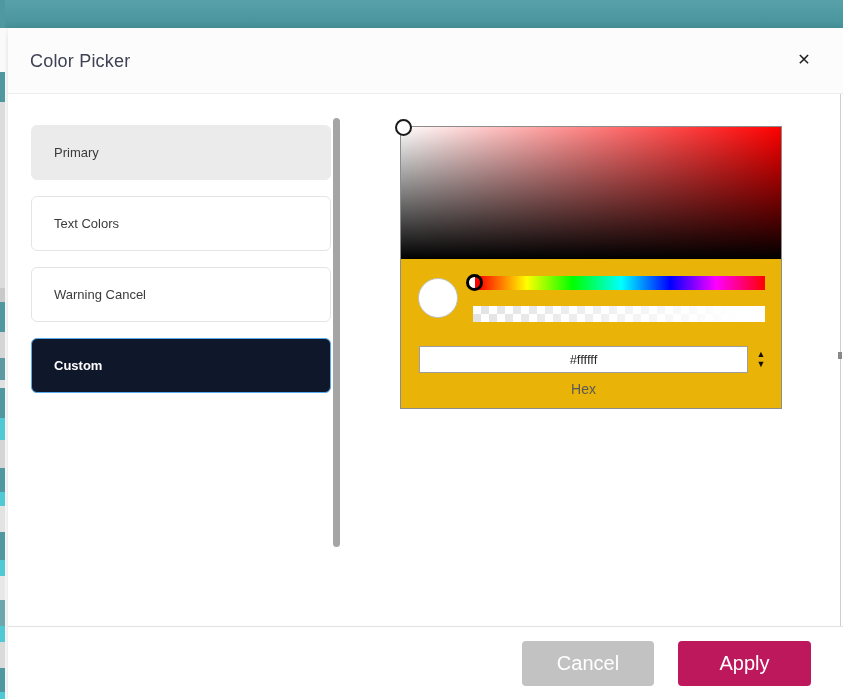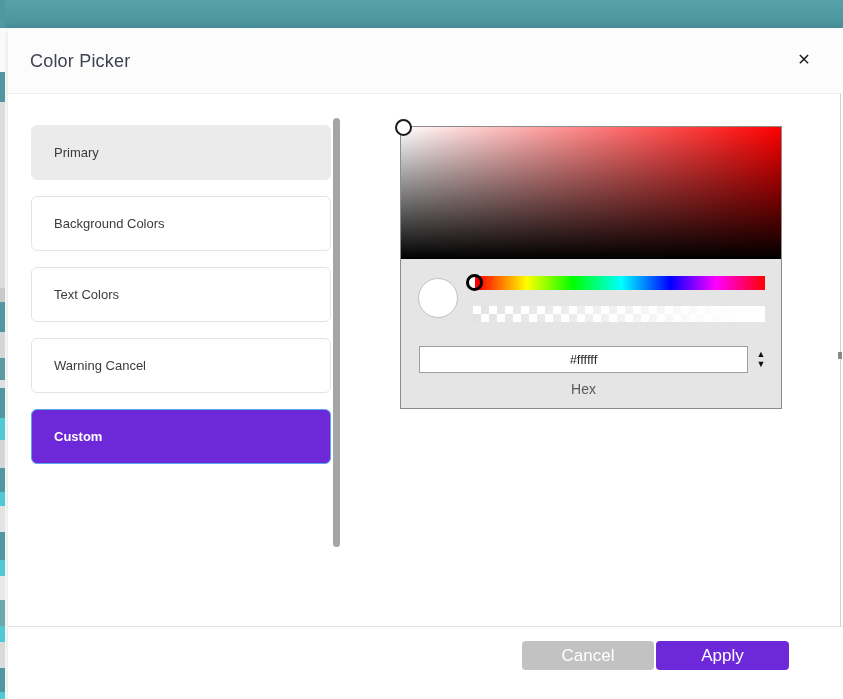--- a/index.html
+++ b/index.html
@@ -68,30 +68,30 @@
     display: flex; flex-direction: column; gap: 16px; padding-top: 10px;
   }
   .side-item {
     flex: 0 0 55px; width: 300px; height: 55px;
     background: #ffffff; border: 1px solid #e4e4e4; border-radius: 6px;
     display: flex; align-items: center; padding-left: 22px;
     font-size: 13px; color: #3b3b3b; cursor: pointer;
   }
   .side-item.gray-active { background: #ebebeb; border-color: #ebebeb; }
   .side-item.blue-active {
-    background: #6d28d9; border-color: #57aaee; color: #ffffff; font-weight: 700;
+    background: #0f172a; border-color: #57aaee; color: #ffffff; font-weight: 700;
   }
   .side-scrollbar {
     position: absolute; left: 333px; top: 118px; width: 7px; height: 429px;
     background: #a5a5a5; border-radius: 4px; z-index: 5;
   }
   
   .picker-box {
     position: absolute; left: 400px; top: 126px; width: 382px; height: 283px;
-    border: 1px solid #8c8c8c; background: #e5e5e5; z-index: 4; padding-left: 35px;
+    border: 1px solid #8c8c8c; background: #eab308; z-index: 4; padding-left: 35px;
   }
   .sat-panel {
     position: absolute; left: 0; top: 0; width: 380px; height: 132px;
     background:
       linear-gradient(to bottom, rgba(0,0,0,0) 0%, #000 100%),
       linear-gradient(to right, #fff 0%, #f00 100%);
   }
   .sat-pointer {
     position: absolute; left: -6px; top: -8px; width: 17px; height: 17px;
     border: 2px solid #1a1a1a; border-radius: 50%; background: #ffffff;
@@ -139,26 +139,26 @@
   .hex-label {
     position: absolute; left: 18px; top: 254px; width: 329px;
     text-align: center; font-size: 14px; color: #5a5a5a;
   }
   
   .footer-divider {
     position: absolute; left: 8px; top: 626px; width: 835px; height: 1px;
     background: #e2e2e2; z-index: 4;
   }
   .btn {
-    position: absolute; top: 641px; height: 29px; border: none; border-radius: 4px;
-    font-size: 17px; color: #ffffff; cursor: pointer; z-index: 5;
+    position: absolute; top: 641px; height: 45px; border: none; border-radius: 4px;
+    font-size: 20px; color: #ffffff; cursor: pointer; z-index: 5;
     font-family: "Liberation Sans", sans-serif;
   }
   .btn-cancel { left: 522px; width: 132px; background: #c2c2c2; }
-  .btn-apply  { left: 656px; width: 133px; background: #6d28d9; }
+  .btn-apply  { left: 678px; width: 133px; background: #be185d; }
   
   .right-scroll-line {
     position: absolute; left: 840px; top: 94px; width: 1px; height: 532px;
     background: #cfcfcf; z-index: 6;
   }
   .right-scroll-marker {
     position: absolute; left: 838px; top: 352px; width: 4px; height: 7px;
     background: #8a8a8a; z-index: 6;
   }
 </style>
@@ -171,23 +171,20 @@
 <div class="dialog"></div>
 
 <div class="dlg-header">
   <div class="dlg-title">Color Picker</div>
   <button class="close-btn">✕</button>
 </div>
 
 <div class="side-list">
   <div class="side-item gray-active">
     <span>Primary</span>
-  </div>
-  <div class="side-item">
-    <span>Background Colors</span>
   </div>
   <div class="side-item">
     <span>Text Colors</span>
   </div>
   <div class="side-item">
     <span>Warning Cancel</span>
   </div>
   <div class="side-item blue-active">
     <span>Custom</span>
   </div>

